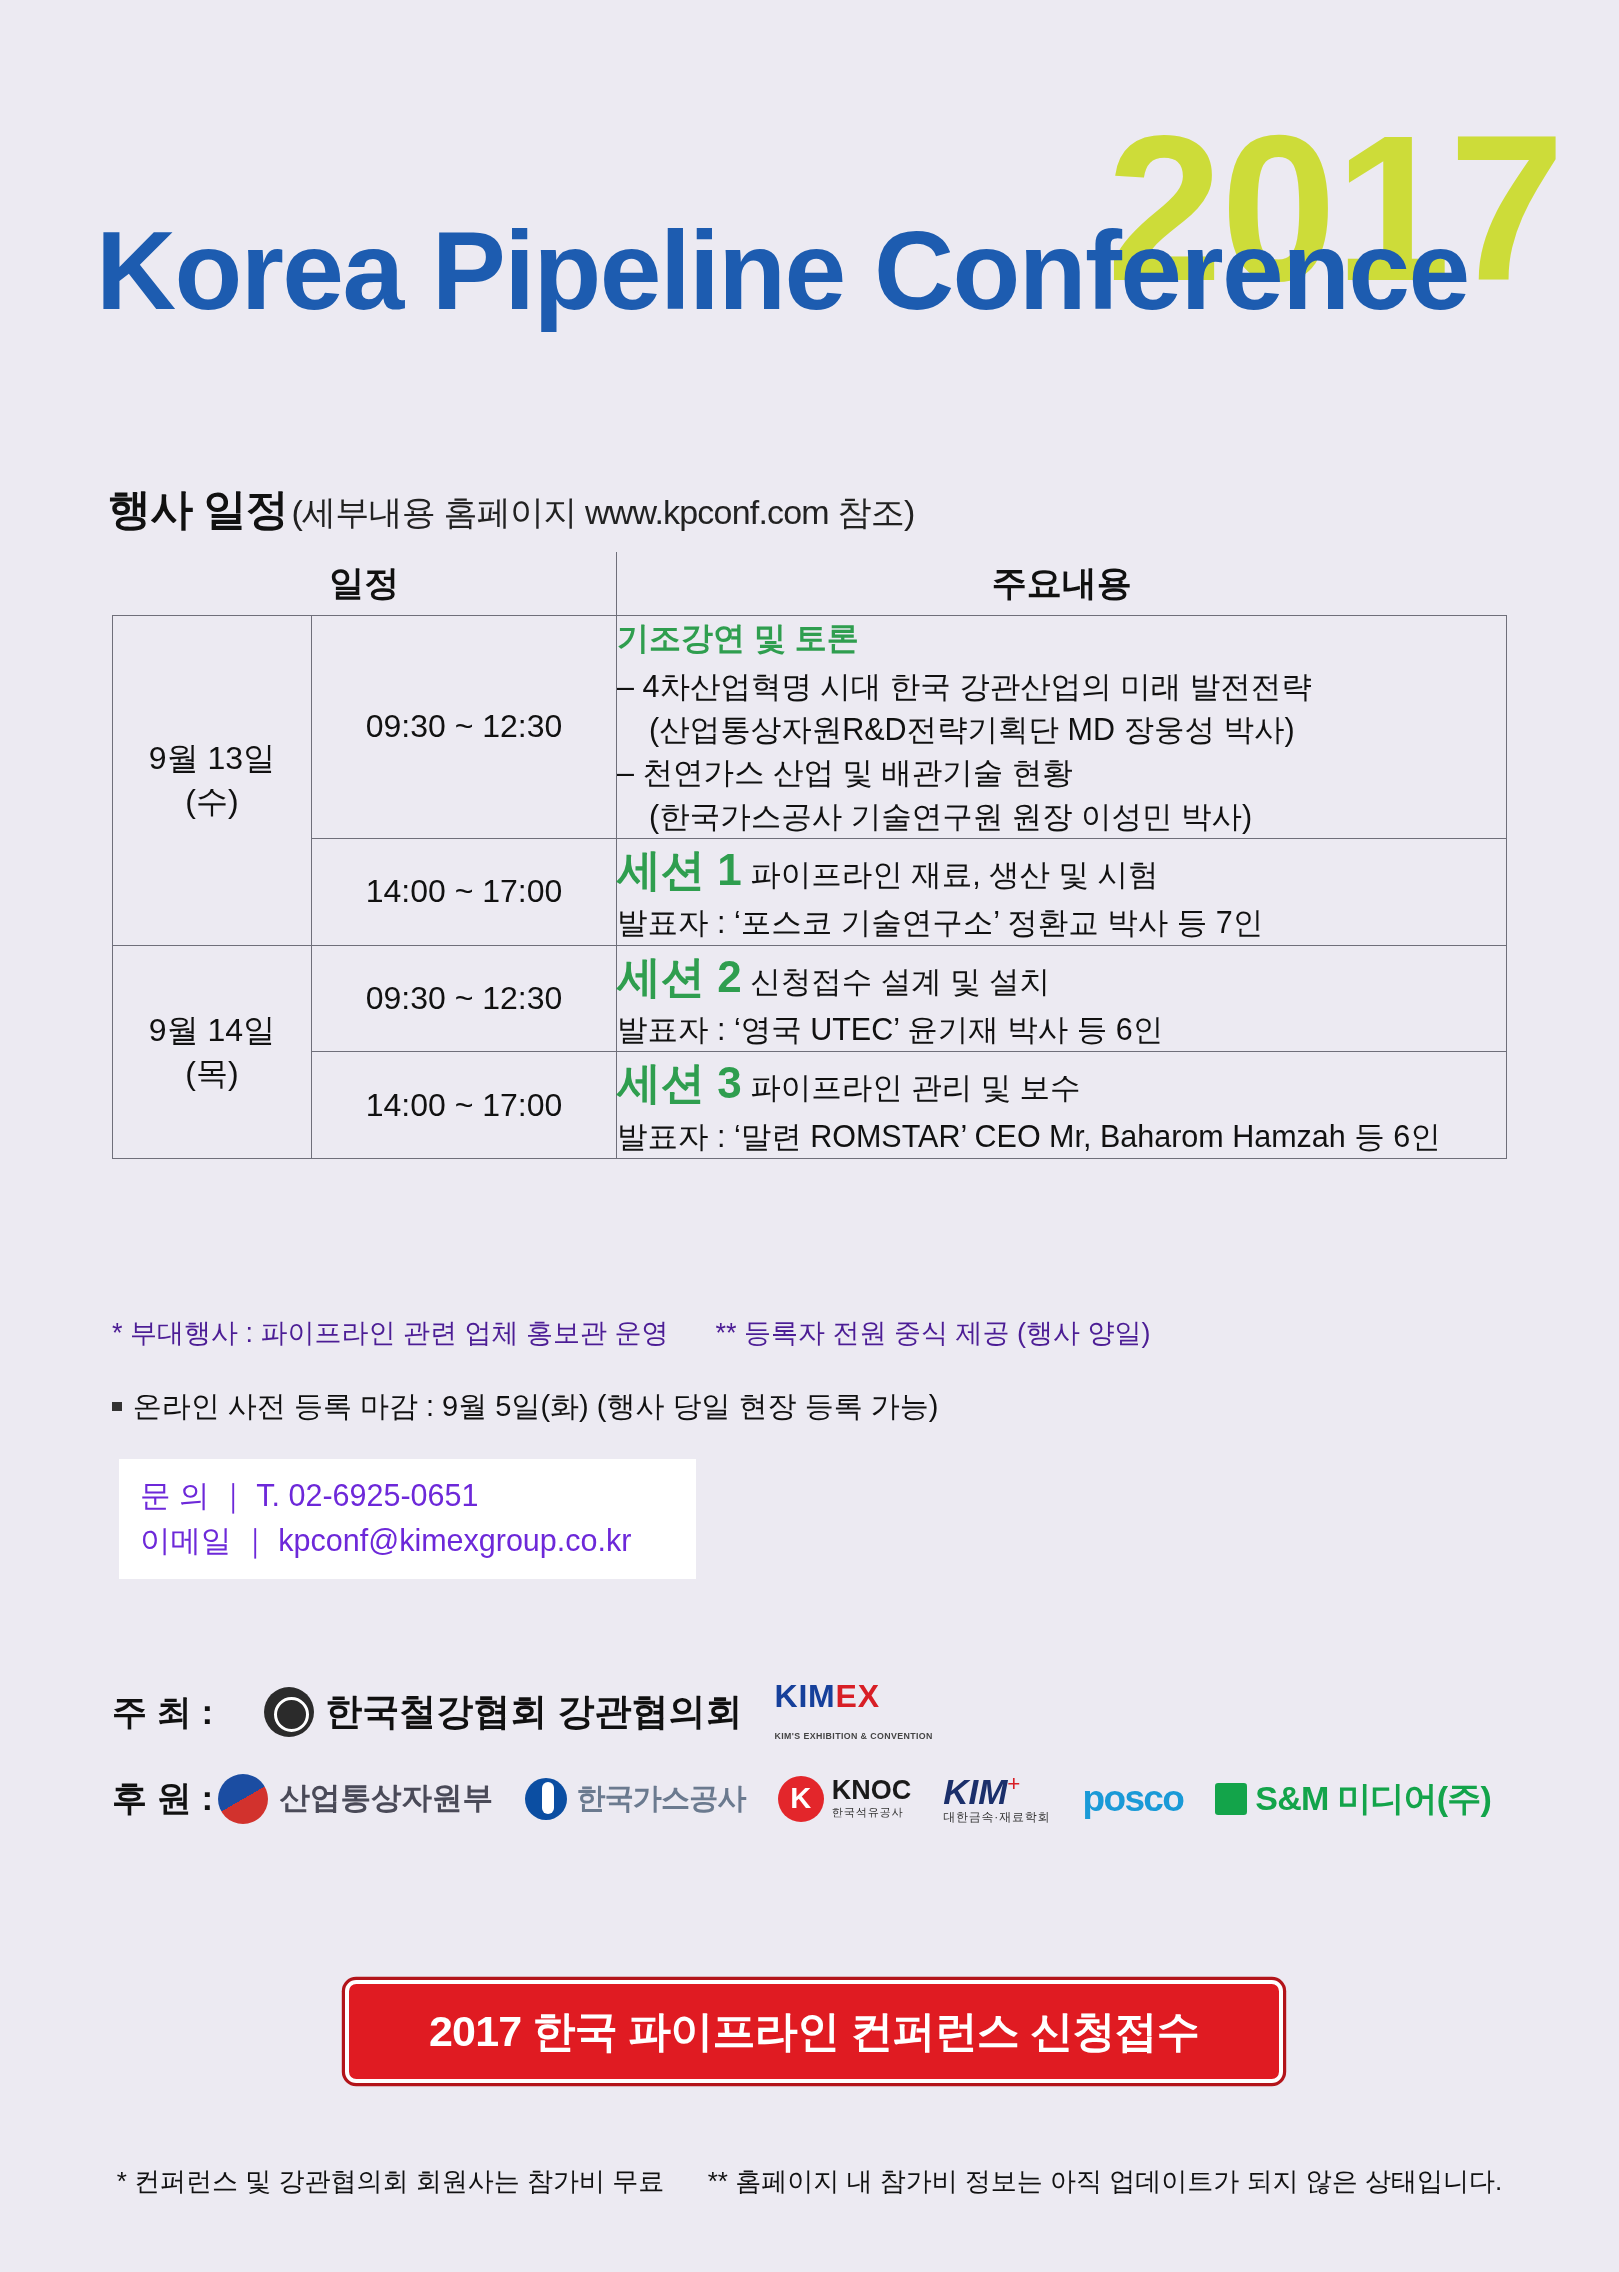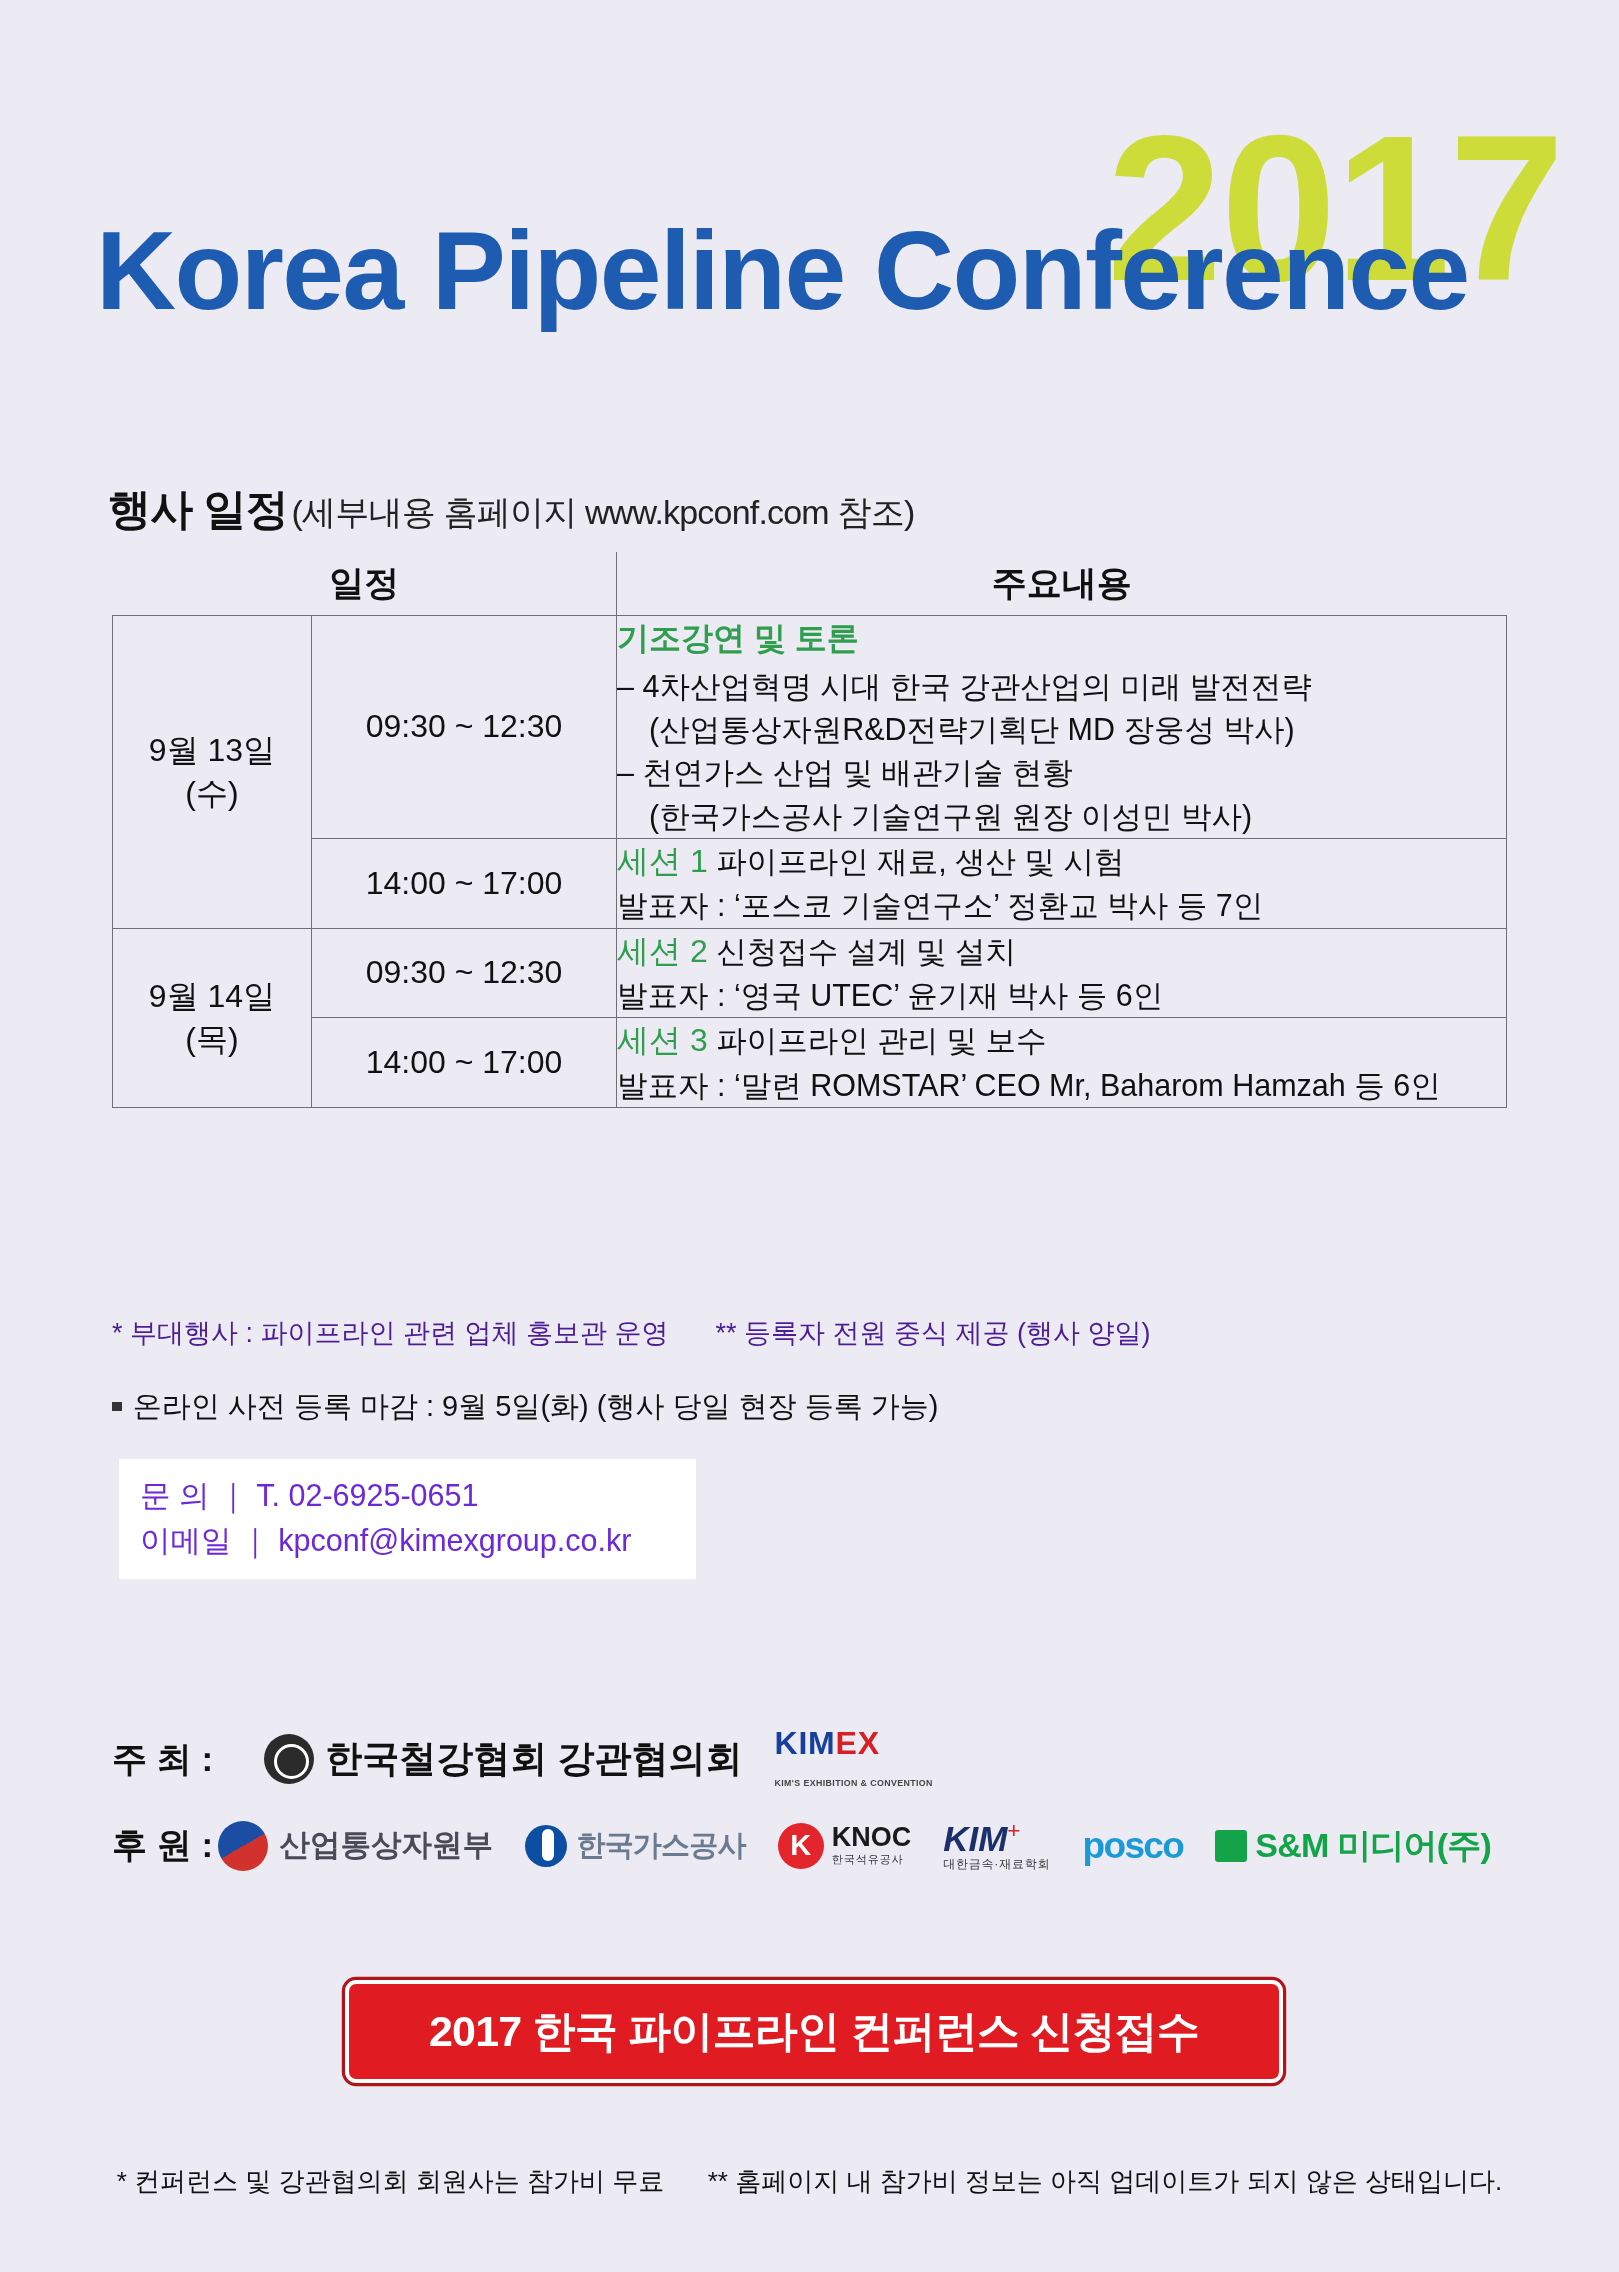--- a/index.html
+++ b/index.html
@@ -123,22 +123,22 @@
     border-right: none;
   }
   .keynote-title {
     color: #2f9e4f;
     font-weight: bold;
     font-size: 32px;
     margin-bottom: 3.2px;
   }
   .session-label {
     color: #2f9e4f;
-    font-weight: normal;
-    font-size: 32px;
+    font-weight: bold;
+    font-size: 44px;
   }
   .line { display: block; white-space: nowrap; }
   .indent { padding-left: 32px; display: block; white-space: nowrap; }
 
   
   .notes {
     position: absolute;
     left: 112px;
     top: 1315px;
     font-size: 27px;
@@ -175,21 +175,21 @@
     box-sizing: border-box;
   }
   .contact-line {
     font-size: 30.5px;
     color: #6d28d9;
     line-height: 1.45;
     white-space: nowrap;
   }
 
   
-  .org-block { position: absolute; left: 112px; top: 1727px; width: 1411px; }
+  .org-block { position: absolute; left: 112px; top: 1680px; width: 1411px; }
   .org-row { display: flex; align-items: center; margin-bottom: 27px; }
   .org-label {
     font-size: 35px;
     font-weight: bold;
     color: #111;
     width: 152px;
     white-space: nowrap;
   }
   .logo-item { display: flex; align-items: center; margin-right: 32px; white-space: nowrap; }
   .seal {

